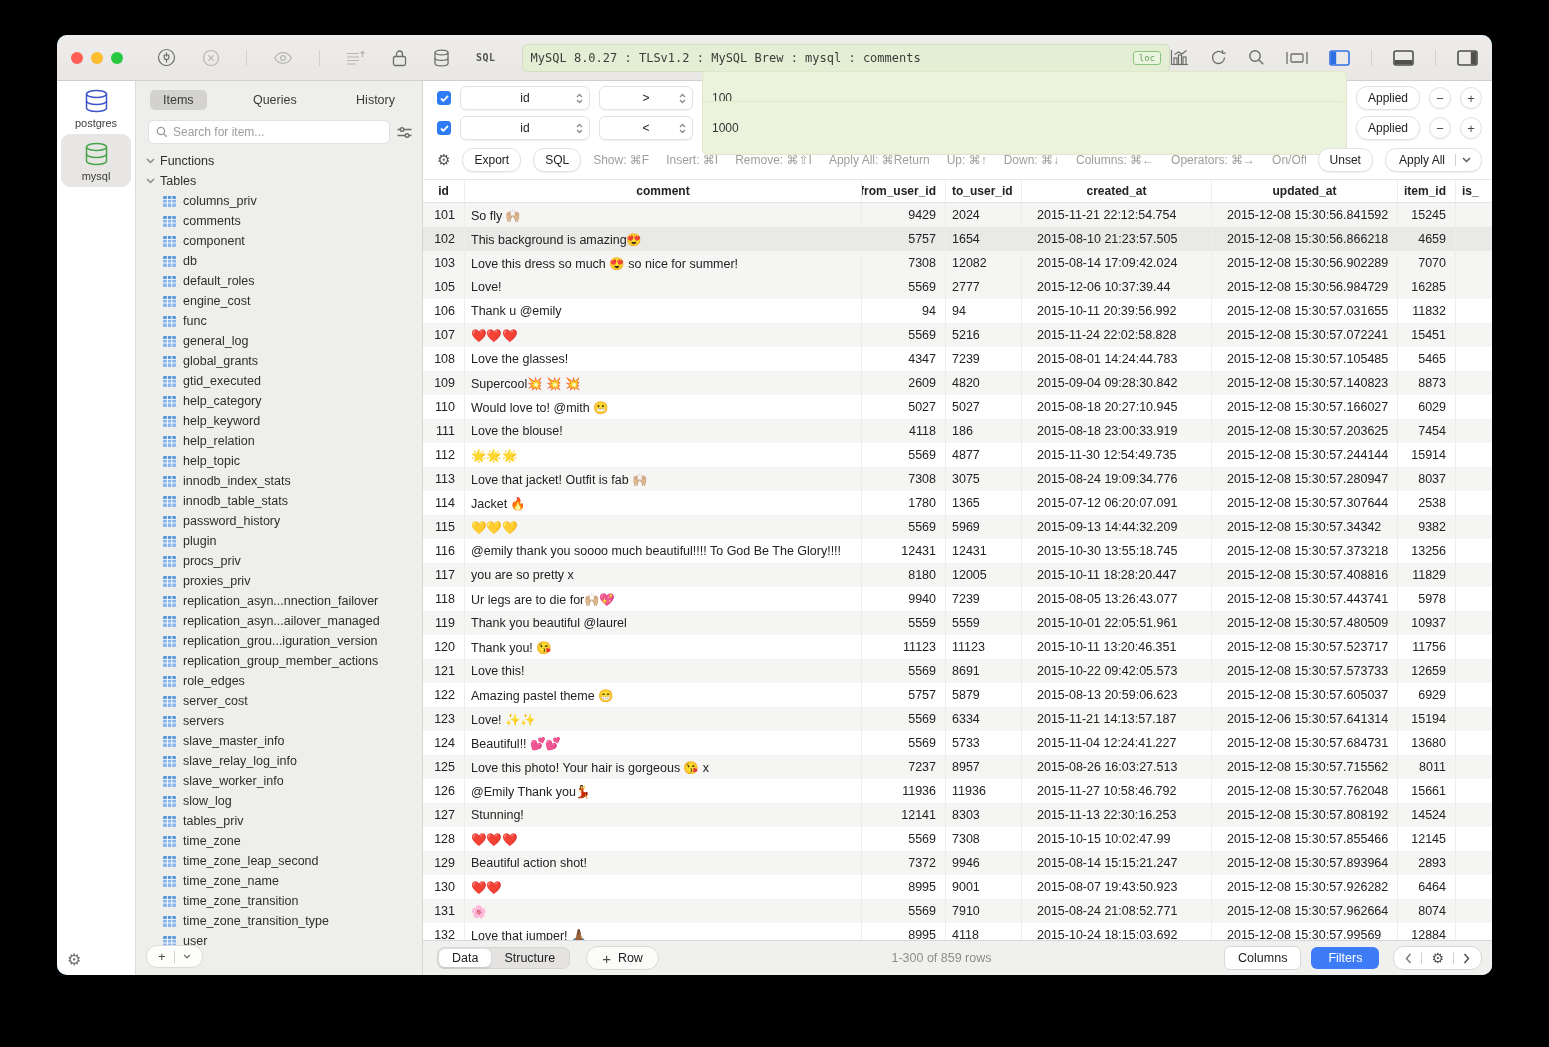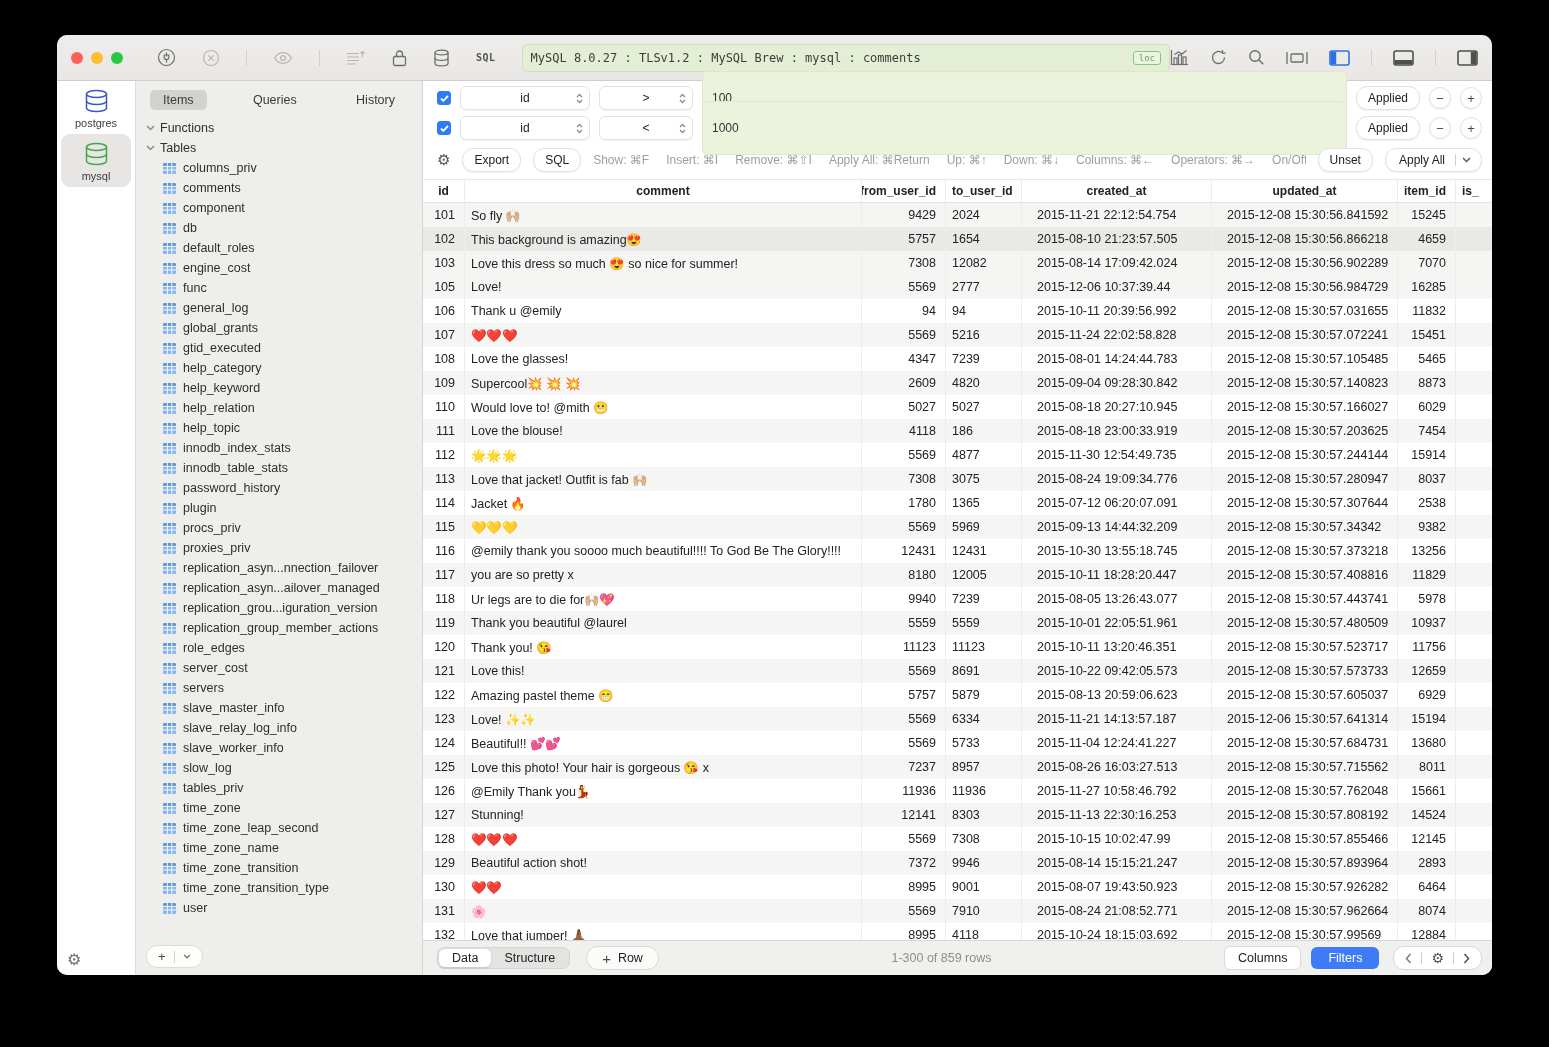--- a/index.html
+++ b/index.html
@@ -210,20 +210,34 @@
       </div>
       <span class="strip-gear">⚙</span>
     </div>
 
     <div class="items">
       <div class="tabs">
         <span class="tab active">Items</span>
         <span class="tab">Queries</span>
         <span class="tab">History</span>
       </div>
+      <div class="searchrow">
+        <div class="search">
+          <svg width="12" height="12" viewBox="0 0 17 17" fill="none" stroke="#9a9a98" stroke-width="1.8">
+              <circle cx="7" cy="7" r="5.2"></circle>
+              <path d="M11 11l4.2 4.2"></path>
+            </svg>
+          <span>Search for item...</span>
+        </div>
+        <svg width="15" height="13" viewBox="0 0 15 13" fill="none" stroke="#6d6d6b" stroke-width="1.4">
+            <path d="M0.5 3.5h14M0.5 9.5h14"></path>
+            <circle cx="5" cy="3.5" r="1.8" fill="#eeeeec"></circle>
+            <circle cx="10" cy="9.5" r="1.8" fill="#eeeeec"></circle>
+          </svg>
+      </div>
       <div class="tree">
         <div class="tgroup">
           <svg width="9" height="6" viewBox="0 0 9 6" fill="none" stroke="#8a8a88" stroke-width="1.5">
               <path d="M1 1l3.5 3.5L8 1"></path>
             </svg>
           <span>Functions</span>
         </div>
         <div class="tgroup">
           <svg width="9" height="6" viewBox="0 0 9 6" fill="none" stroke="#8a8a88" stroke-width="1.5">
               <path d="M1 1l3.5 3.5L8 1"></path>

